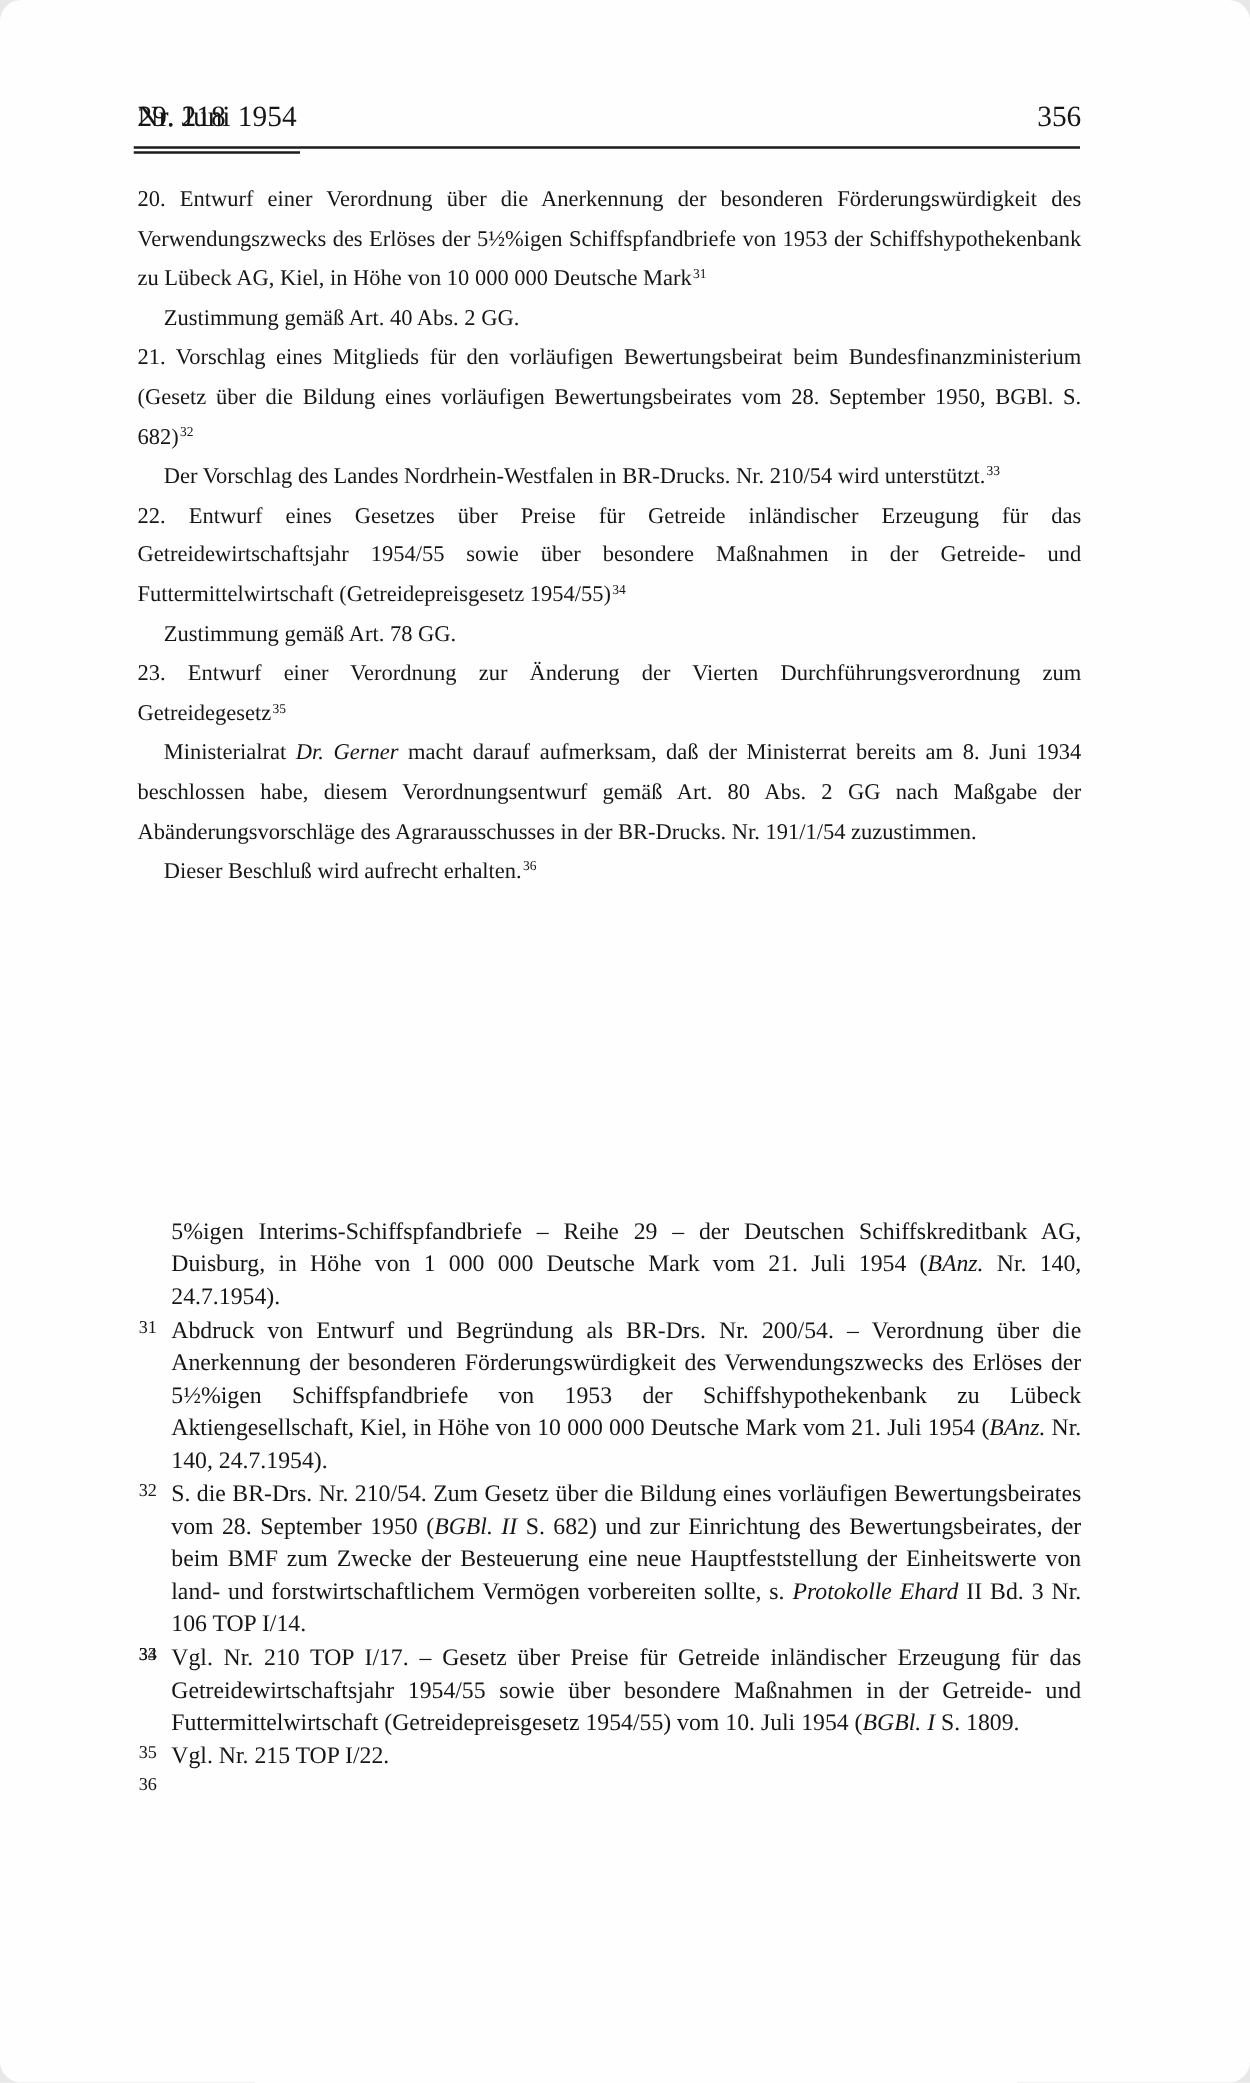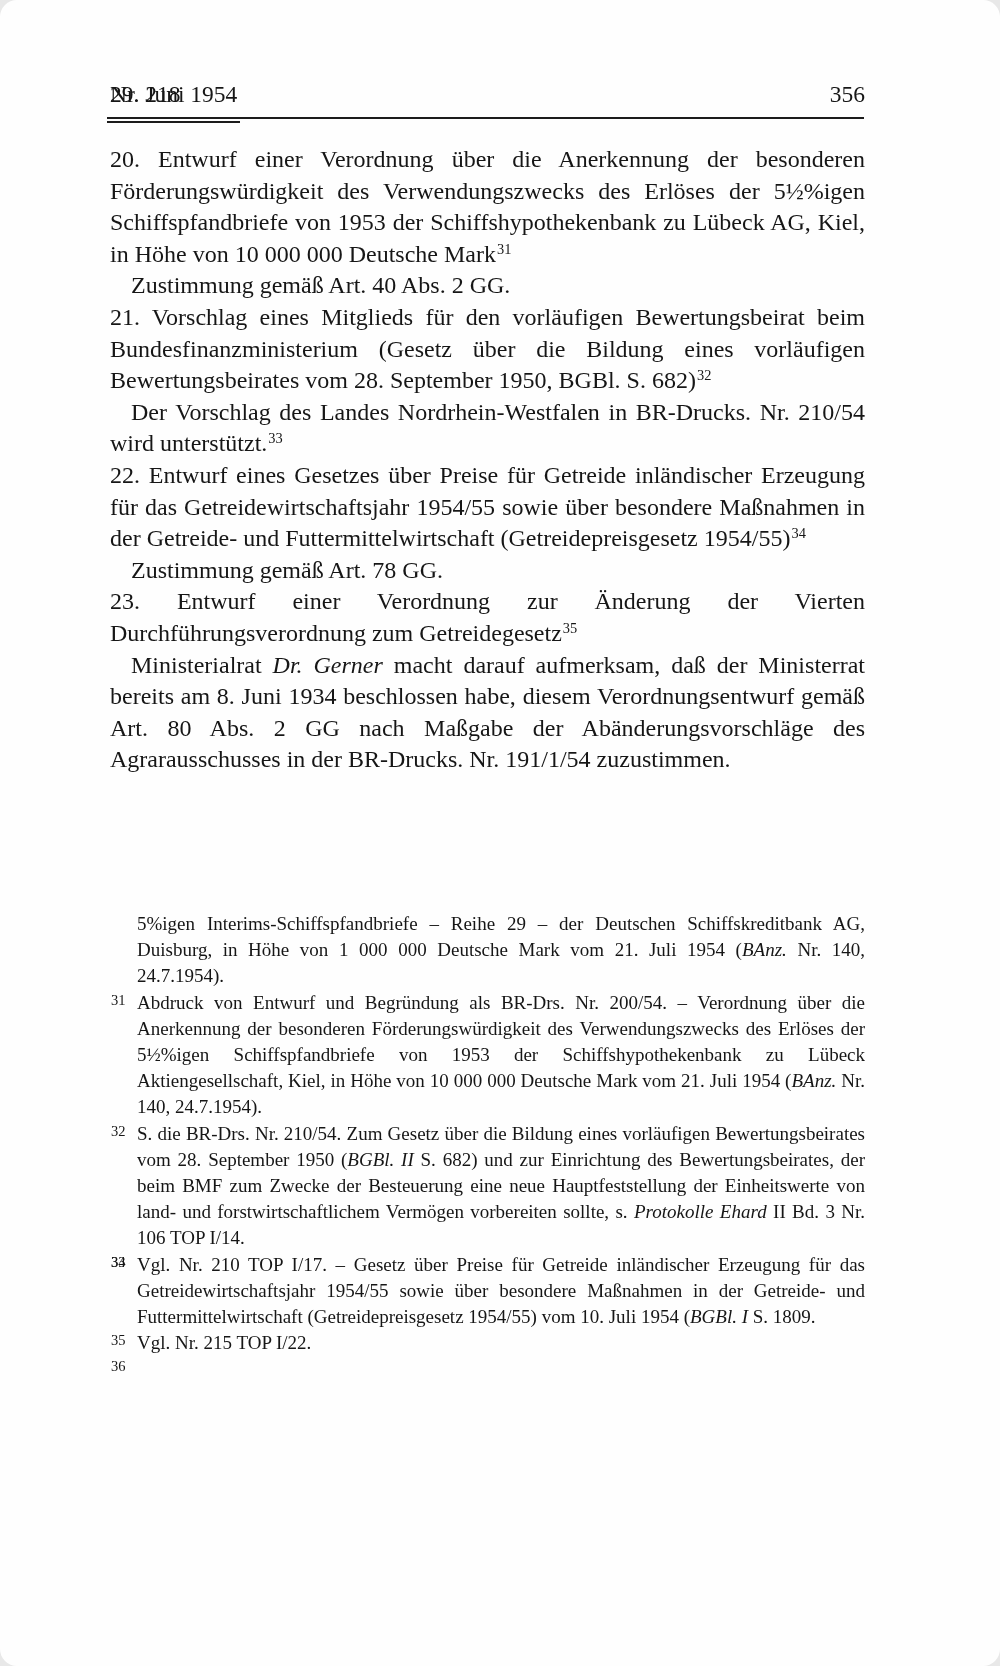--- a/index.html
+++ b/index.html
@@ -24,41 +24,41 @@
   .h-center{ position: absolute; left: 0; top: 0; width: 100%; text-align: left; }
   .h-right { position: absolute; right: 0; top: 0; white-space: nowrap; }
   .rule { position: absolute; background: #1c1c1c; height: 2px; }
   .rule-main { top: 117px; left: 107px; width: 757px; }
   .rule-left { top: 121px; left: 107px; width: 133px; }
 
   
   .bodytext {
     position: absolute;
     top: 144px; left: 110px; width: 755px;
-    font-size: 24px;
+    font-size: 18px;
     line-height: 31.6px;
     text-align: justify;
     hyphens: auto; -webkit-hyphens: auto;
   }
   .para { margin: 0; }
   .para.indent { text-indent: 21px; }
   .bodytext sup, .footnotes sup {
     font-size: 60%;
     line-height: 0;
     vertical-align: baseline;
     position: relative;
     top: -0.55em;
     margin-left: 1px;
   }
   .bodytext i, .footnotes i { }
 
   
   .footnotes {
     position: absolute;
-    top: 911px; left: 110px; width: 755px;
+    top: 973px; left: 110px; width: 755px;
     font-size: 19px;
     line-height: 26.2px;
     hyphens: auto; -webkit-hyphens: auto;
   }
   .fn { position: relative; padding-left: 27px; text-align: justify; margin: 0; }
   .fn-num {
     position: absolute;
     left: 1px; top: -3px;
     font-size: 14.5px;
   }
@@ -78,20 +78,21 @@
 
   <div class="bodytext">
     <p class="para"><span>20. Entwurf einer Verordnung über die Anerkennung der besonderen Förderungswürdigkeit des Verwendungszwecks des Erlöses der 5½%igen Schiffspfandbriefe von 1953 der Schiffshypothekenbank zu Lübeck AG, Kiel, in Höhe von 10 000 000 Deutsche Mark</span><sup>31</sup></p>
     <p class="para indent"><span>Zustimmung gemäß Art. 40 Abs. 2 GG.</span></p>
     <p class="para"><span>21. Vorschlag eines Mitglieds für den vorläufigen Bewertungsbeirat beim Bundesfinanzministerium (Gesetz über die Bildung eines vorläufigen Bewertungsbeirates vom 28. September 1950, BGBl. S. 682)</span><sup>32</sup></p>
     <p class="para indent"><span>Der Vorschlag des Landes Nordrhein-Westfalen in BR-Drucks. Nr. 210/54 wird unterstützt.</span><sup>33</sup></p>
     <p class="para"><span>22. Entwurf eines Gesetzes über Preise für Getreide inländischer Erzeugung für das Getreidewirtschaftsjahr 1954/55 sowie über besondere Maßnahmen in der Getreide- und Futtermittelwirtschaft (Getreidepreisgesetz 1954/55)</span><sup>34</sup></p>
     <p class="para indent"><span>Zustimmung gemäß Art. 78 GG.</span></p>
     <p class="para"><span>23. Entwurf einer Verordnung zur Änderung der Vierten Durchführungsverordnung zum Getreidegesetz</span><sup>35</sup></p>
     <p class="para indent"><span>Ministerialrat </span><i>Dr. Gerner</i><span> macht darauf aufmerksam, daß der Ministerrat bereits am 8. Juni 1934 beschlossen habe, diesem Verordnungsentwurf gemäß Art. 80 Abs. 2 GG nach Maßgabe der Abänderungsvorschläge des Agrarausschusses in der BR-Drucks. Nr. 191/1/54 zuzustimmen.</span></p>
+    <p class="para indent"><span>Dieser Beschluß wird aufrecht erhalten.</span><sup>36</sup></p>
   </div>
 
   <div class="footnotes">
     <p class="fn">
       <span class="fn-num"></span>
       <span class="fn-text"><span>5%igen Interims-Schiffspfandbriefe – Reihe 29 – der Deutschen Schiffskreditbank AG, Duisburg, in Höhe von 1 000 000 Deutsche Mark vom 21. Juli 1954 (</span><i>BAnz.</i><span> Nr. 140, 24.7.1954).</span></span>
     </p>
     <p class="fn">
       <span class="fn-num">31</span>
       <span class="fn-text"><span>Abdruck von Entwurf und Begründung als BR-Drs. Nr. 200/54. – Verordnung über die Anerkennung der besonderen Förderungswürdigkeit des Verwendungszwecks des Erlöses der 5½%igen Schiffspfandbriefe von 1953 der Schiffshypothekenbank zu Lübeck Aktiengesellschaft, Kiel, in Höhe von 10 000 000 Deutsche Mark vom 21. Juli 1954 (</span><i>BAnz.</i><span> Nr. 140, 24.7.1954).</span></span>

